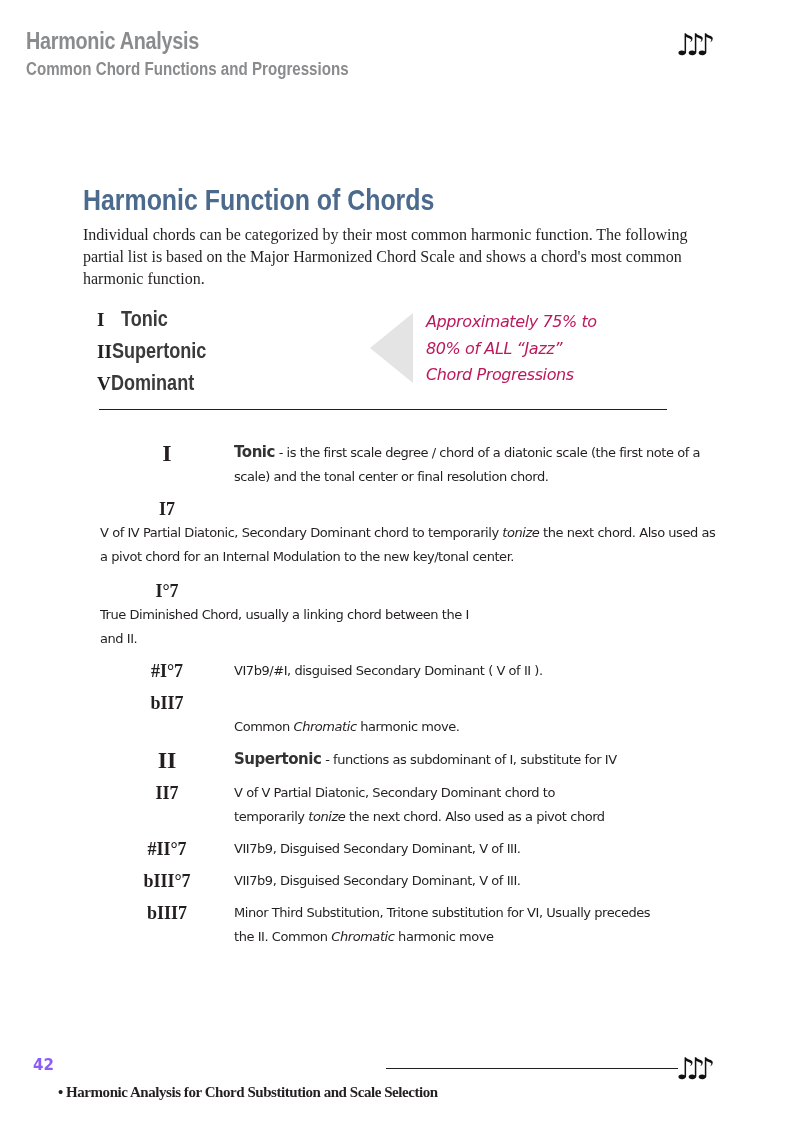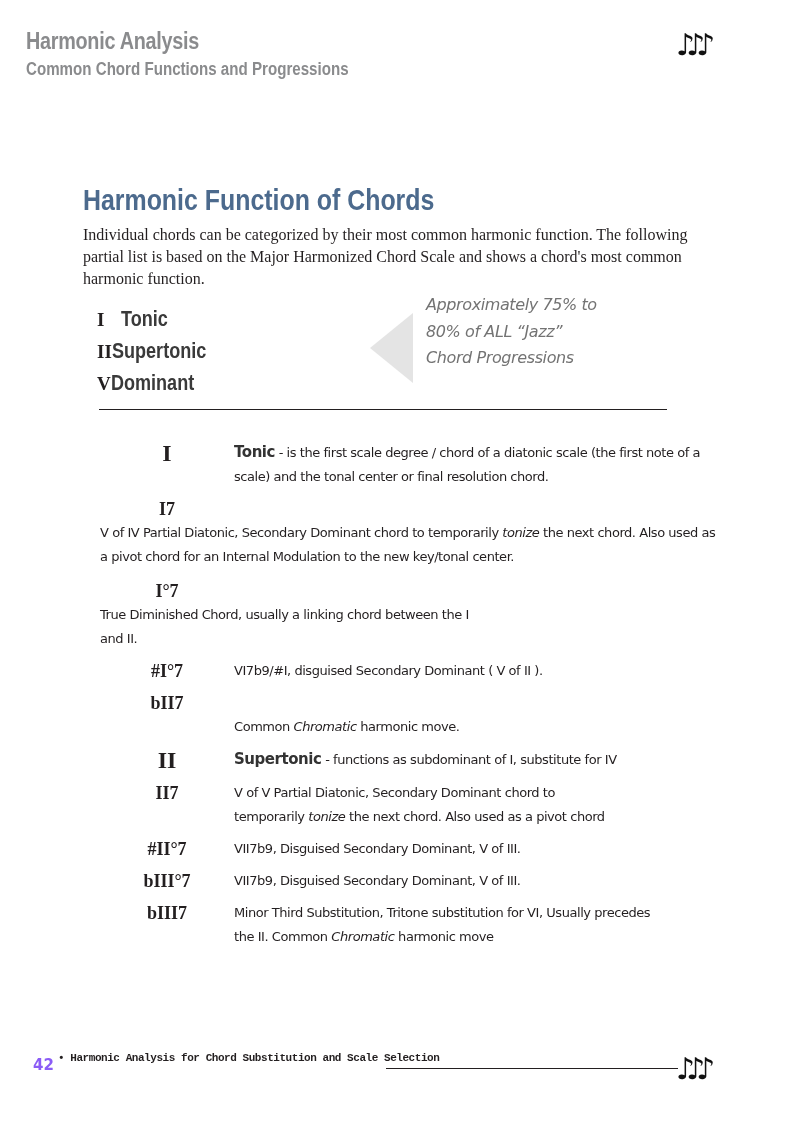--- a/index.html
+++ b/index.html
@@ -10,32 +10,32 @@
   .notes { font-size: 30px; color: #111; line-height: 1; letter-spacing: -9px; font-family: "DejaVu Sans", sans-serif; }
   .notes-top { left: 676px; top: 30px; }
   .notes-bot { left: 676px; top: 1054px; }
   .sec-title { left: 83px; top: 183px; font-family: "Liberation Sans", sans-serif; font-weight: bold; font-size: 30px; color: #4c6a8d; transform: scaleX(0.83); transform-origin: left top; white-space: nowrap; }
   .intro { left: 83px; top: 224px; width: 630px; font-family: "Liberation Serif", serif; font-size: 16px; line-height: 22px; color: #231f20; }
   .func-list { left: 97px; top: 306px; }
   .func-row { display: flex; align-items: baseline; height: 32px; }
   .func-num { font-family: "Liberation Serif", serif; font-weight: bold; font-size: 19px; color: #231f20; }
   .func-name { font-family: "Liberation Sans", sans-serif; font-weight: bold; font-size: 22px; color: #3a3a3a; transform: scaleX(0.82); transform-origin: left center; white-space: nowrap; }
   .arrow { left: 370px; top: 313px; width: 0; height: 0; border-top: 35px solid transparent; border-bottom: 35px solid transparent; border-right: 43px solid #e4e4e4; }
-  .callout { left: 426px; top: 292px; font-family: "DejaVu Sans", sans-serif; font-style: italic; font-size: 16px; line-height: 26.5px; color: #737373; letter-spacing: -0.4px; }
+  .callout { left: 426px; top: 309px; font-family: "DejaVu Sans", sans-serif; font-style: italic; font-size: 16px; line-height: 26.5px; color: #be185d; letter-spacing: -0.4px; }
   .rule { left: 99px; top: 409px; width: 568px; height: 1px; background: #231f20; }
   .chord-table { left: 100px; top: 440px; width: 620px; }
   .crow { display: flex; }
   .chord { width: 134px; text-align: center; font-family: "Liberation Serif", serif; font-weight: bold; font-size: 18px; color: #231f20; line-height: 24px; }
   .chord.big { font-size: 24px; line-height: 26px; }
   .desc { flex: 1; font-family: "DejaVu Sans", sans-serif; font-size: 13px; line-height: 24px; color: #231f20; letter-spacing: -0.45px; }
   .desc .b { font-weight: normal; }
   .desc .big-b { font-weight: bold; font-size: 15px; color: #333; }
   .desc .i { font-style: italic; }
   .footer-num { left: 33px; top: 1056px; font-family: "DejaVu Sans", sans-serif; font-weight: bold; font-size: 15px; color: #8b5cf6; }
-  .footer-text { left: 58px; top: 1052px; font-family: Liberation Mono, monospace; font-weight: bold; font-size: 11px; color: #231f20; letter-spacing: -0.45px; white-space: nowrap; }
+  .footer-text { left: 58px; top: 1084px; font-family: Liberation Serif, serif; font-weight: bold; font-size: 15px; color: #231f20; letter-spacing: -0.45px; white-space: nowrap; }
   .footer-rule { left: 386px; top: 1068px; width: 292px; height: 1px; background: #231f20; }
 </style>
 </head>
 <body>
 
 <div class="abs hdr-title">Harmonic Analysis</div>
 <div class="abs hdr-sub">Common Chord Functions and Progressions</div>
 <div class="abs notes notes-top">♪♪♪</div>
 
 <div class="abs sec-title">Harmonic Function of Chords</div>

